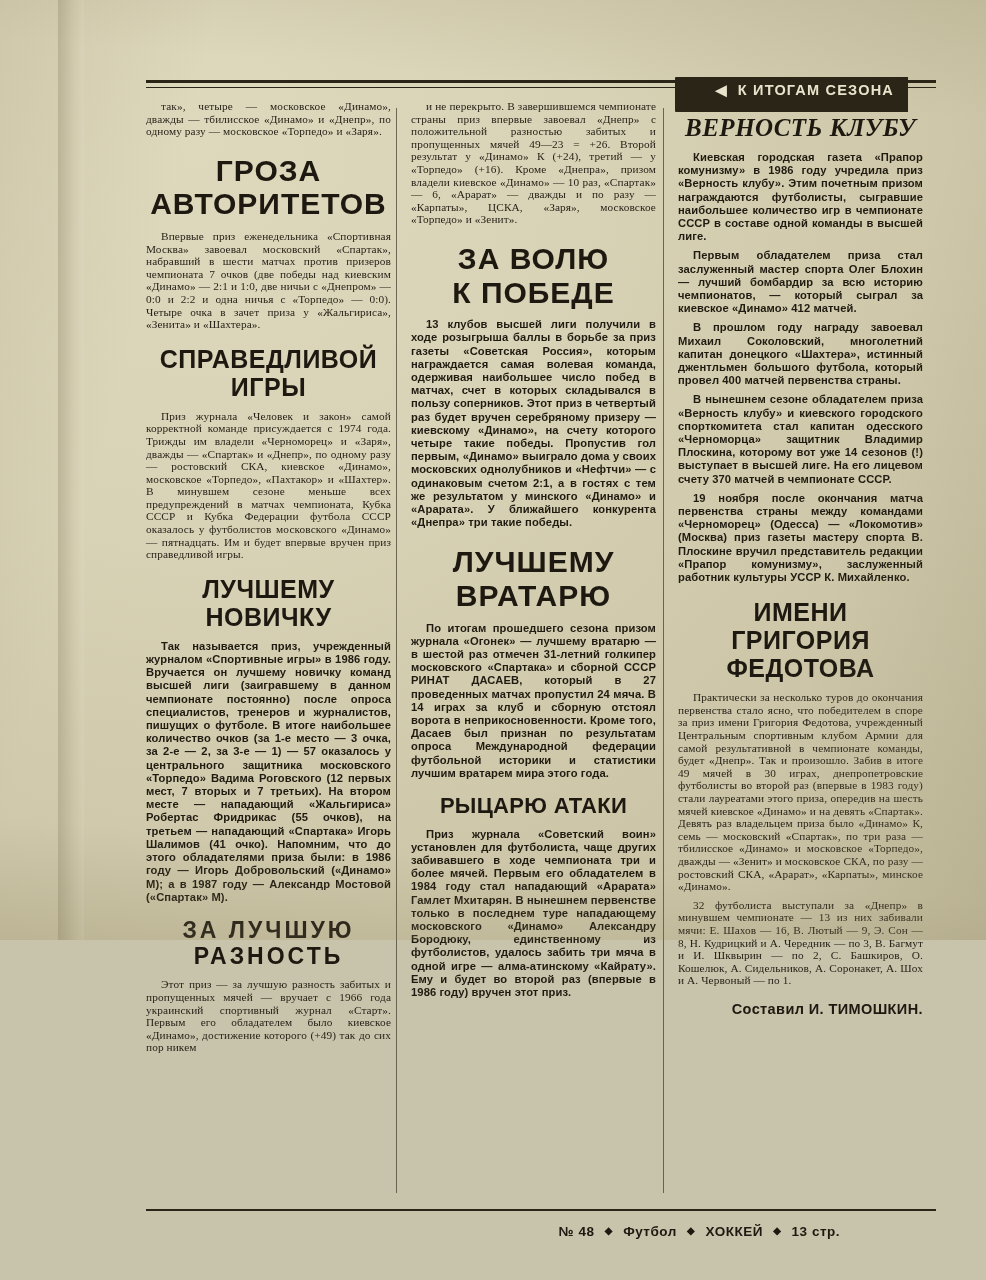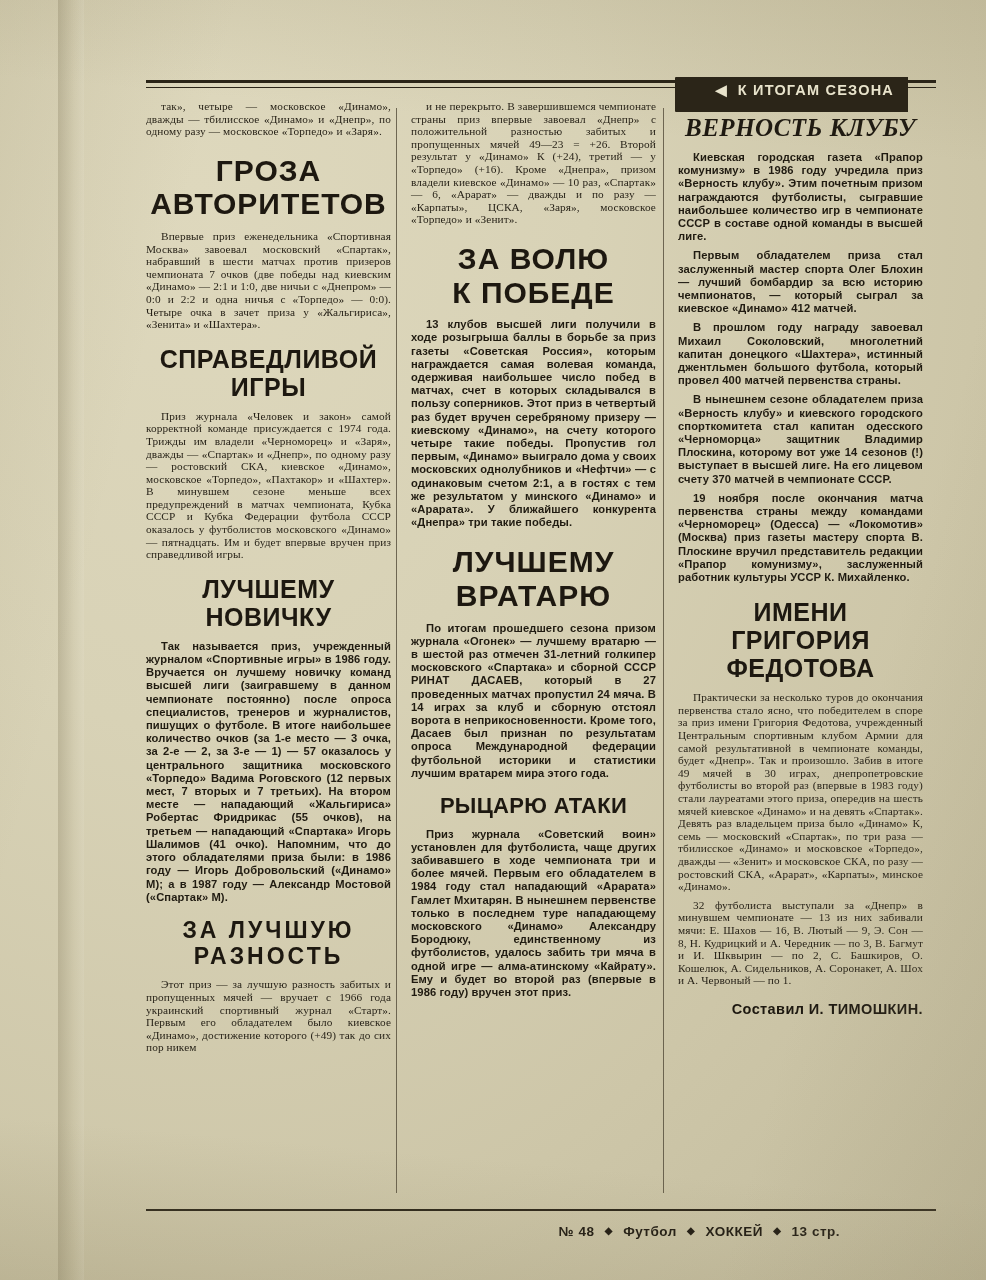--- a/index.html
+++ b/index.html
@@ -9,21 +9,21 @@
   }
   body {
     width: 986px;
     height: 1280px;
     overflow: hidden;
     font-family: "Liberation Serif", serif;
   }
   .page {
     position: relative;
     width: 986px;
-    height: 1280px;
+    height: 940px;
     background:
       radial-gradient(ellipse at 20% 15%, #ded8bd 0%, #d8d2b6 35%, #cdc6a8 70%, #c2bb9d 100%);
   }
   
   .page:before {
     content: "";
     position: absolute;
     inset: 0;
     background:
       linear-gradient(105deg, rgba(160,150,115,0.20) 0%, rgba(255,255,255,0.0) 18%, rgba(255,255,255,0.0) 80%, rgba(150,140,105,0.22) 100%),

